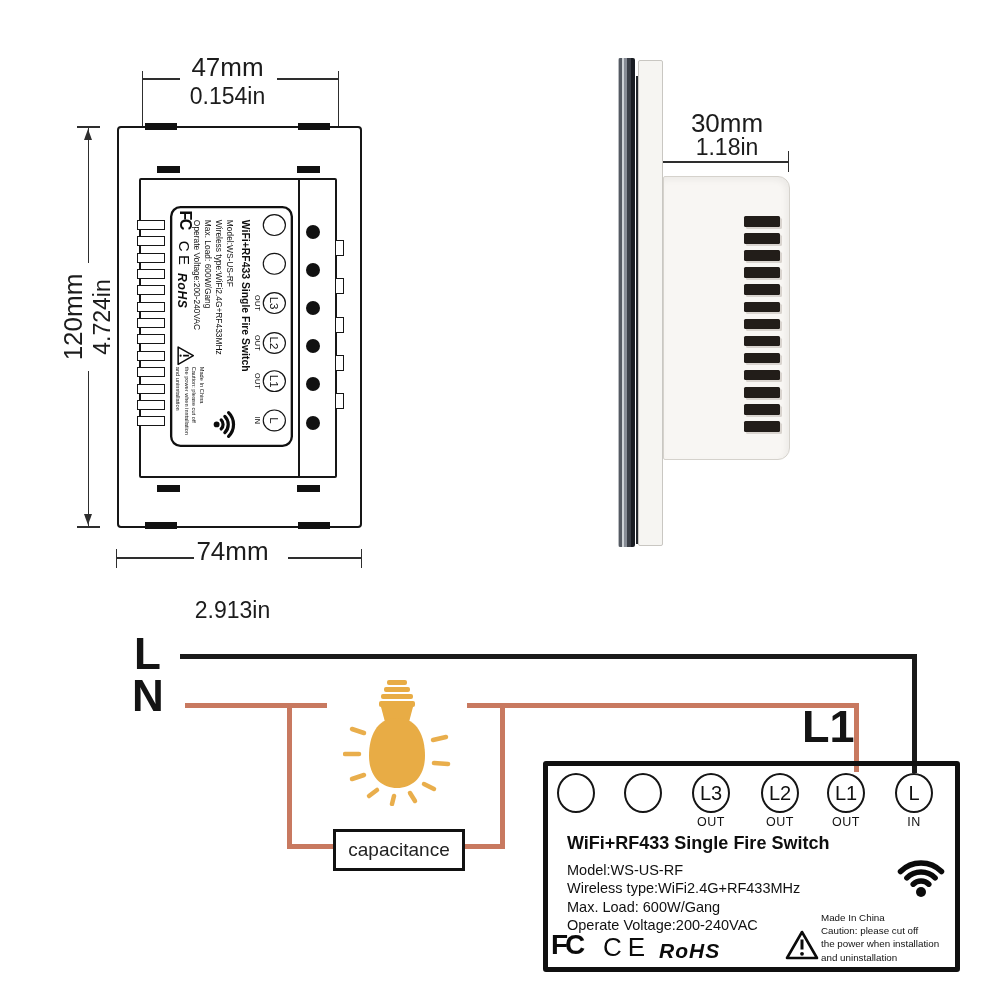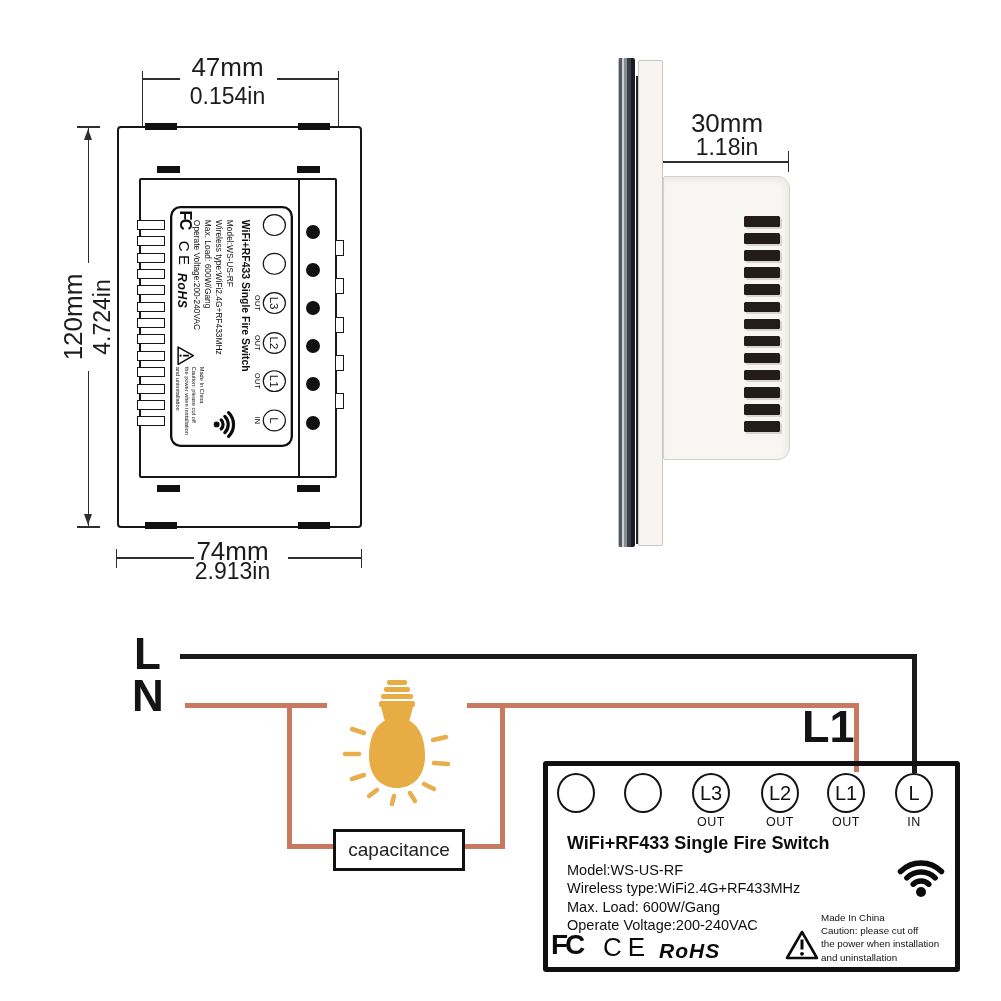--- a/index.html
+++ b/index.html
@@ -78,21 +78,21 @@
     <div class="arrow-up" style="left:83.7px;top:129px;"></div>
     <div class="arrow-down" style="left:83.7px;top:514px;"></div>
     <div class="rot-dim-wrap">
       <div class="rot-dim">
         <span class="dim-mm">120mm</span>
         <span class="dim-in">4.724in</span>
       </div>
     </div>
 
     <div class="dim-mm" style="left:165px;top:536px;width:135px;">74mm</div>
-    <div class="dim-in" style="left:165px;top:558px;width:135px;">2.913in</div>
+    <div class="dim-in" style="left:165px;top:597px;width:135px;">2.913in</div>
     <div class="line" style="left:116px;top:557px;width:78px;height:1.5px;"></div>
     <div class="line" style="left:288px;top:557px;width:74px;height:1.5px;"></div>
     <div class="line" style="left:115.5px;top:549px;width:1.5px;height:19px;"></div>
     <div class="line" style="left:360.5px;top:549px;width:1.5px;height:19px;"></div>
 
     <div class="plate"></div>
     <div class="tab" style="left:145px;top:123px;width:32px;height:7px;"></div>
     <div class="tab" style="left:298px;top:123px;width:32px;height:7px;"></div>
     <div class="tab" style="left:145px;top:522px;width:32px;height:7px;"></div>
     <div class="tab" style="left:298px;top:522px;width:32px;height:7px;"></div>

